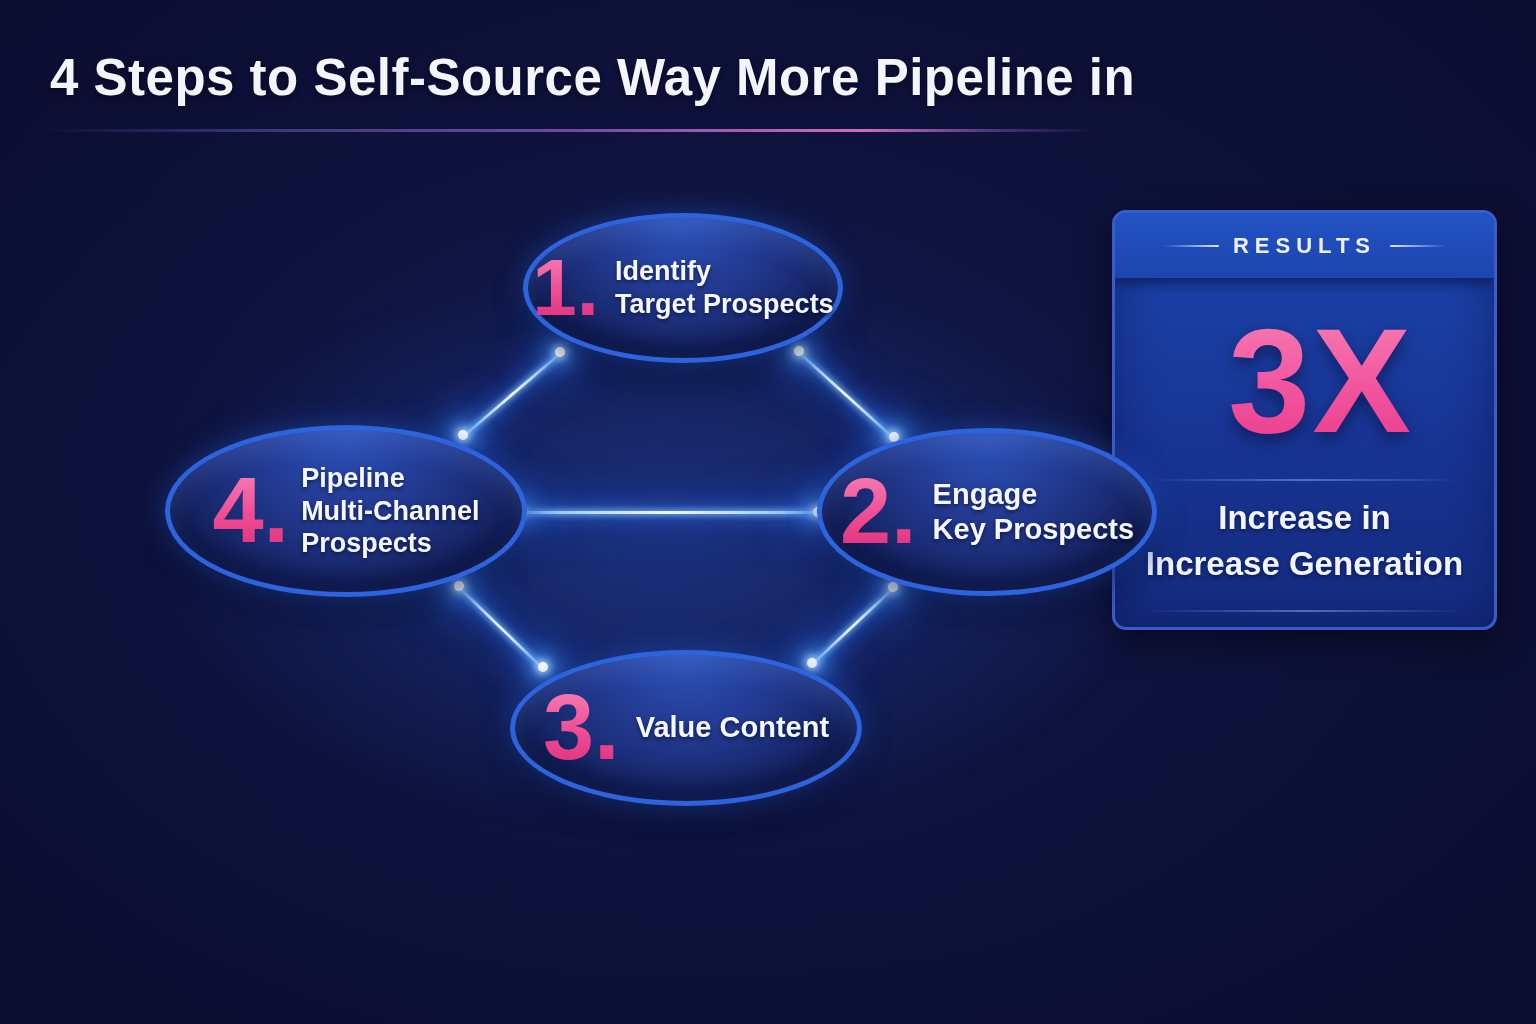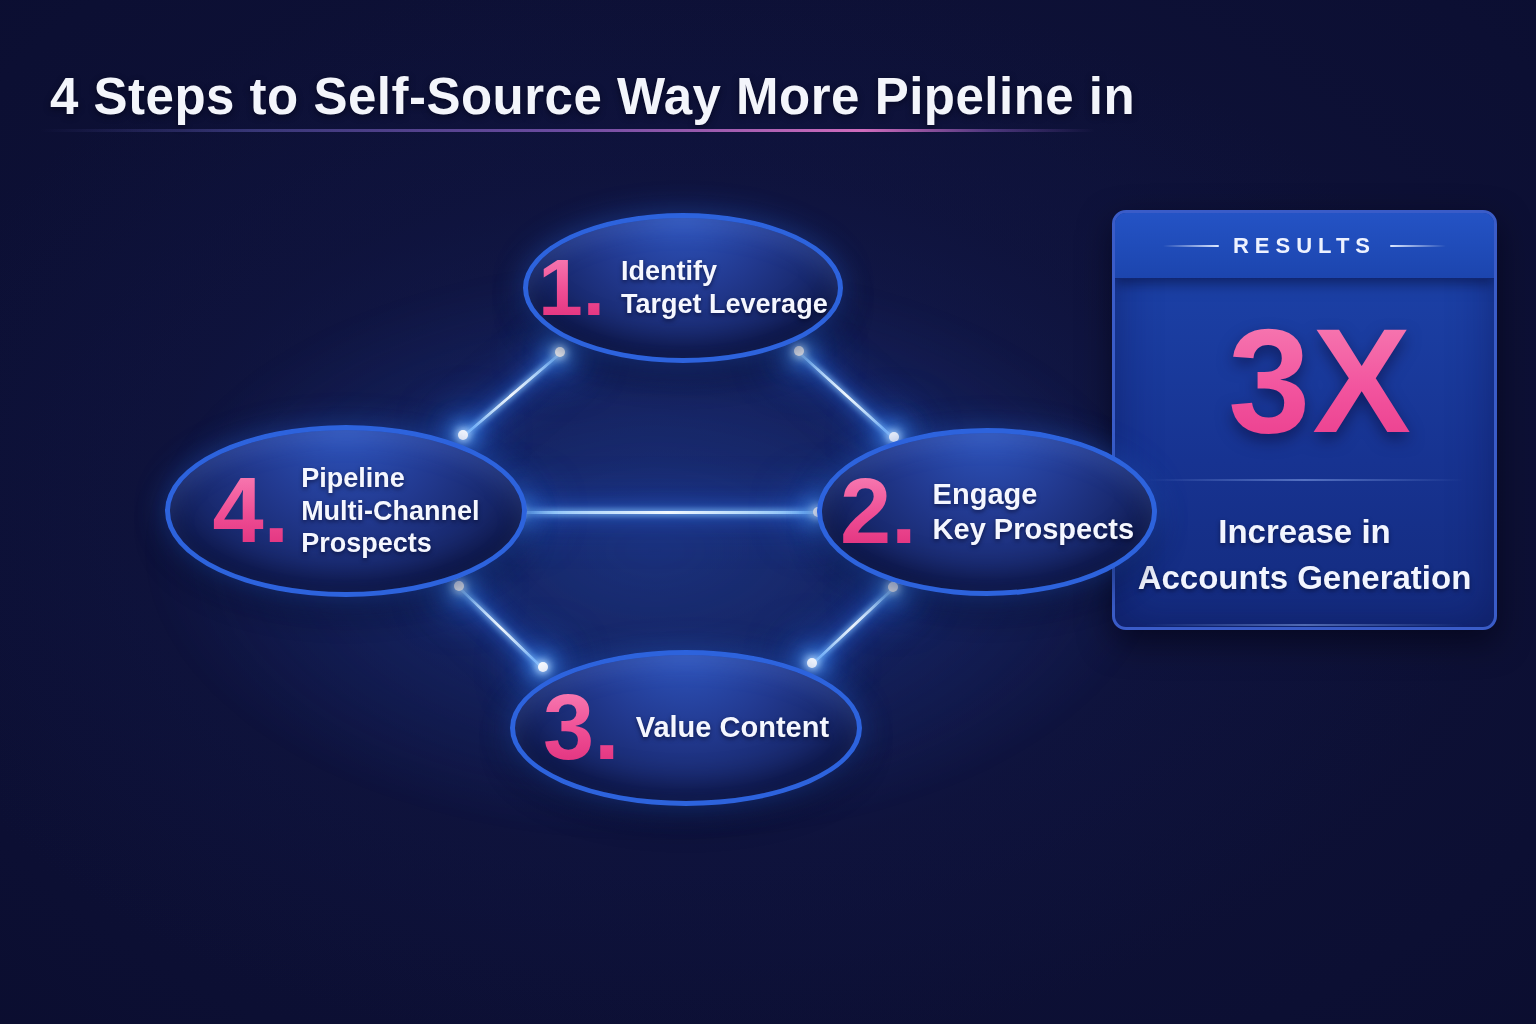--- a/index.html
+++ b/index.html
@@ -15,21 +15,21 @@
 
   
   .ambient {
     position:absolute; left:140px; top:260px; width:1030px; height:580px;
     background: radial-gradient(ellipse at center, rgba(45,105,235,0.26) 0%, rgba(35,80,200,0.12) 45%, rgba(0,0,0,0) 70%);
     filter: blur(8px);
   }
 
   
   .title {
-    position:absolute; left:50px; top:67px;
+    position:absolute; left:50px; top:48px;
     font-size:51px; font-weight:bold; letter-spacing:0.5px;
     color:#f3f5fb; text-shadow:0 2px 6px rgba(0,0,20,0.6);
     white-space:nowrap;
   }
   .title-underline {
     position:absolute; left:40px; top:129px; width:1055px; height:3px; border-radius:2px;
     background: linear-gradient(90deg,
       rgba(60,60,130,0) 0%, rgba(90,85,170,0.55) 20%,
       rgba(140,95,195,0.75) 50%, #cf6cbd 78%,
       rgba(130,85,180,0.55) 90%, rgba(60,60,130,0) 100%);
@@ -114,21 +114,21 @@
     -webkit-background-clip:text; background-clip:text;
     -webkit-text-fill-color:transparent; color:transparent;
     filter: drop-shadow(0 7px 8px rgba(8,6,45,0.5));
     padding-left: 32px;
   }
   .divider {
     height:2px; margin:24px 30px 0;
     background: linear-gradient(90deg, rgba(160,190,255,0) 0%, rgba(160,190,255,0.45) 50%, rgba(160,190,255,0) 100%);
   }
   .caption {
-    margin-top:28px; text-align:center;
+    margin-top:14px; text-align:center;
     font-size:33px; font-weight:bold; color:#f2f5ff; line-height:1.38;
     text-shadow:0 2px 4px rgba(0,0,30,0.5);
   }
 </style>
 </head>
 <body>
 
 <div class="stage">
 
   <div class="ambient"></div>
@@ -139,21 +139,21 @@
   <section class="results-panel">
     <div class="panel-header">
       <span class="hline left"></span>
       <span class="heading">RESULTS</span>
       <span class="hline right"></span>
     </div>
     <div class="big-value">3X</div>
     <div class="divider"></div>
     <div class="caption">
       <div>Increase in</div>
-      <div>Accounts Generation</div>
+      <div>Increase Generation</div>
     </div>
     <div class="divider"></div>
   </section>
 
   <div class="line line-a"></div>
   <div class="line line-b"></div>
   <div class="line line-c"></div>
   <div class="line line-d"></div>
   <div class="line line-e"></div>
 
@@ -165,21 +165,21 @@
   <div class="dot" style="left:818px; top:512px;"></div>
   <div class="dot" style="left:459px; top:586px;"></div>
   <div class="dot" style="left:543px; top:667px;"></div>
   <div class="dot" style="left:812px; top:663px;"></div>
   <div class="dot" style="left:893px; top:587px;"></div>
 
   <div class="node node-1">
     <span class="num">1.</span>
     <div class="labels">
       <div>Identify</div>
-      <div>Target Leverage</div>
+      <div>Target Prospects</div>
     </div>
   </div>
 
   <div class="node node-2">
     <span class="num">2.</span>
     <div class="labels">
       <div>Engage</div>
       <div>Key Prospects</div>
     </div>
   </div>

